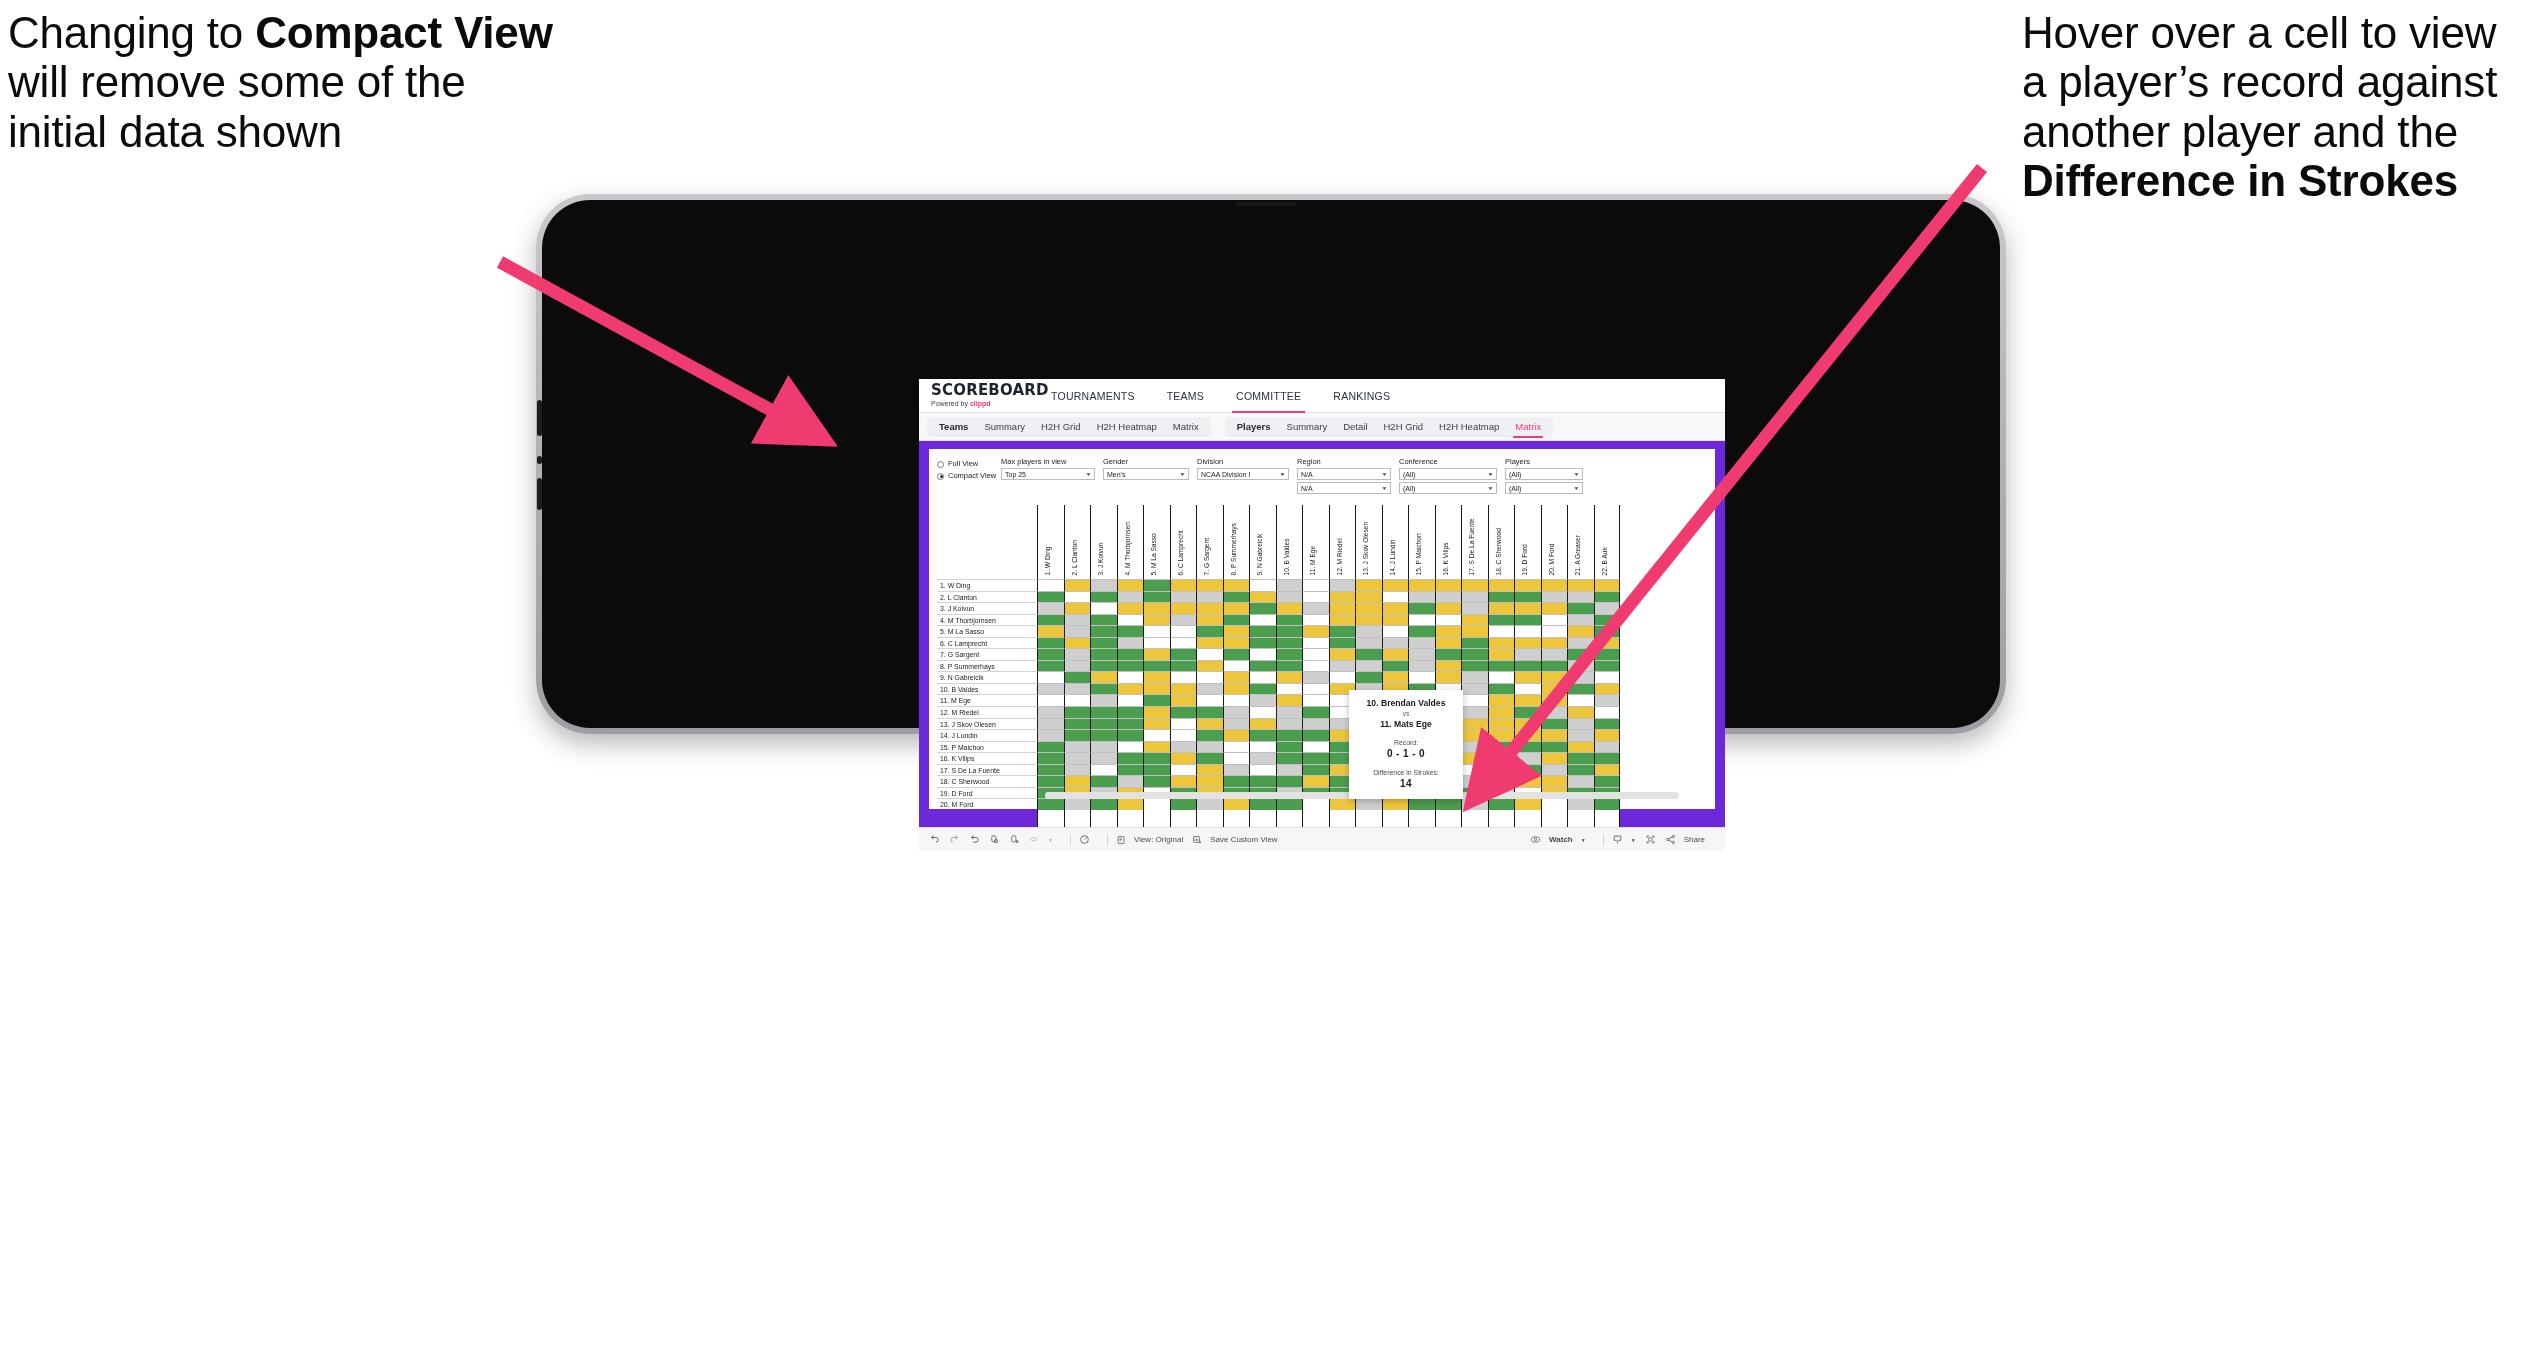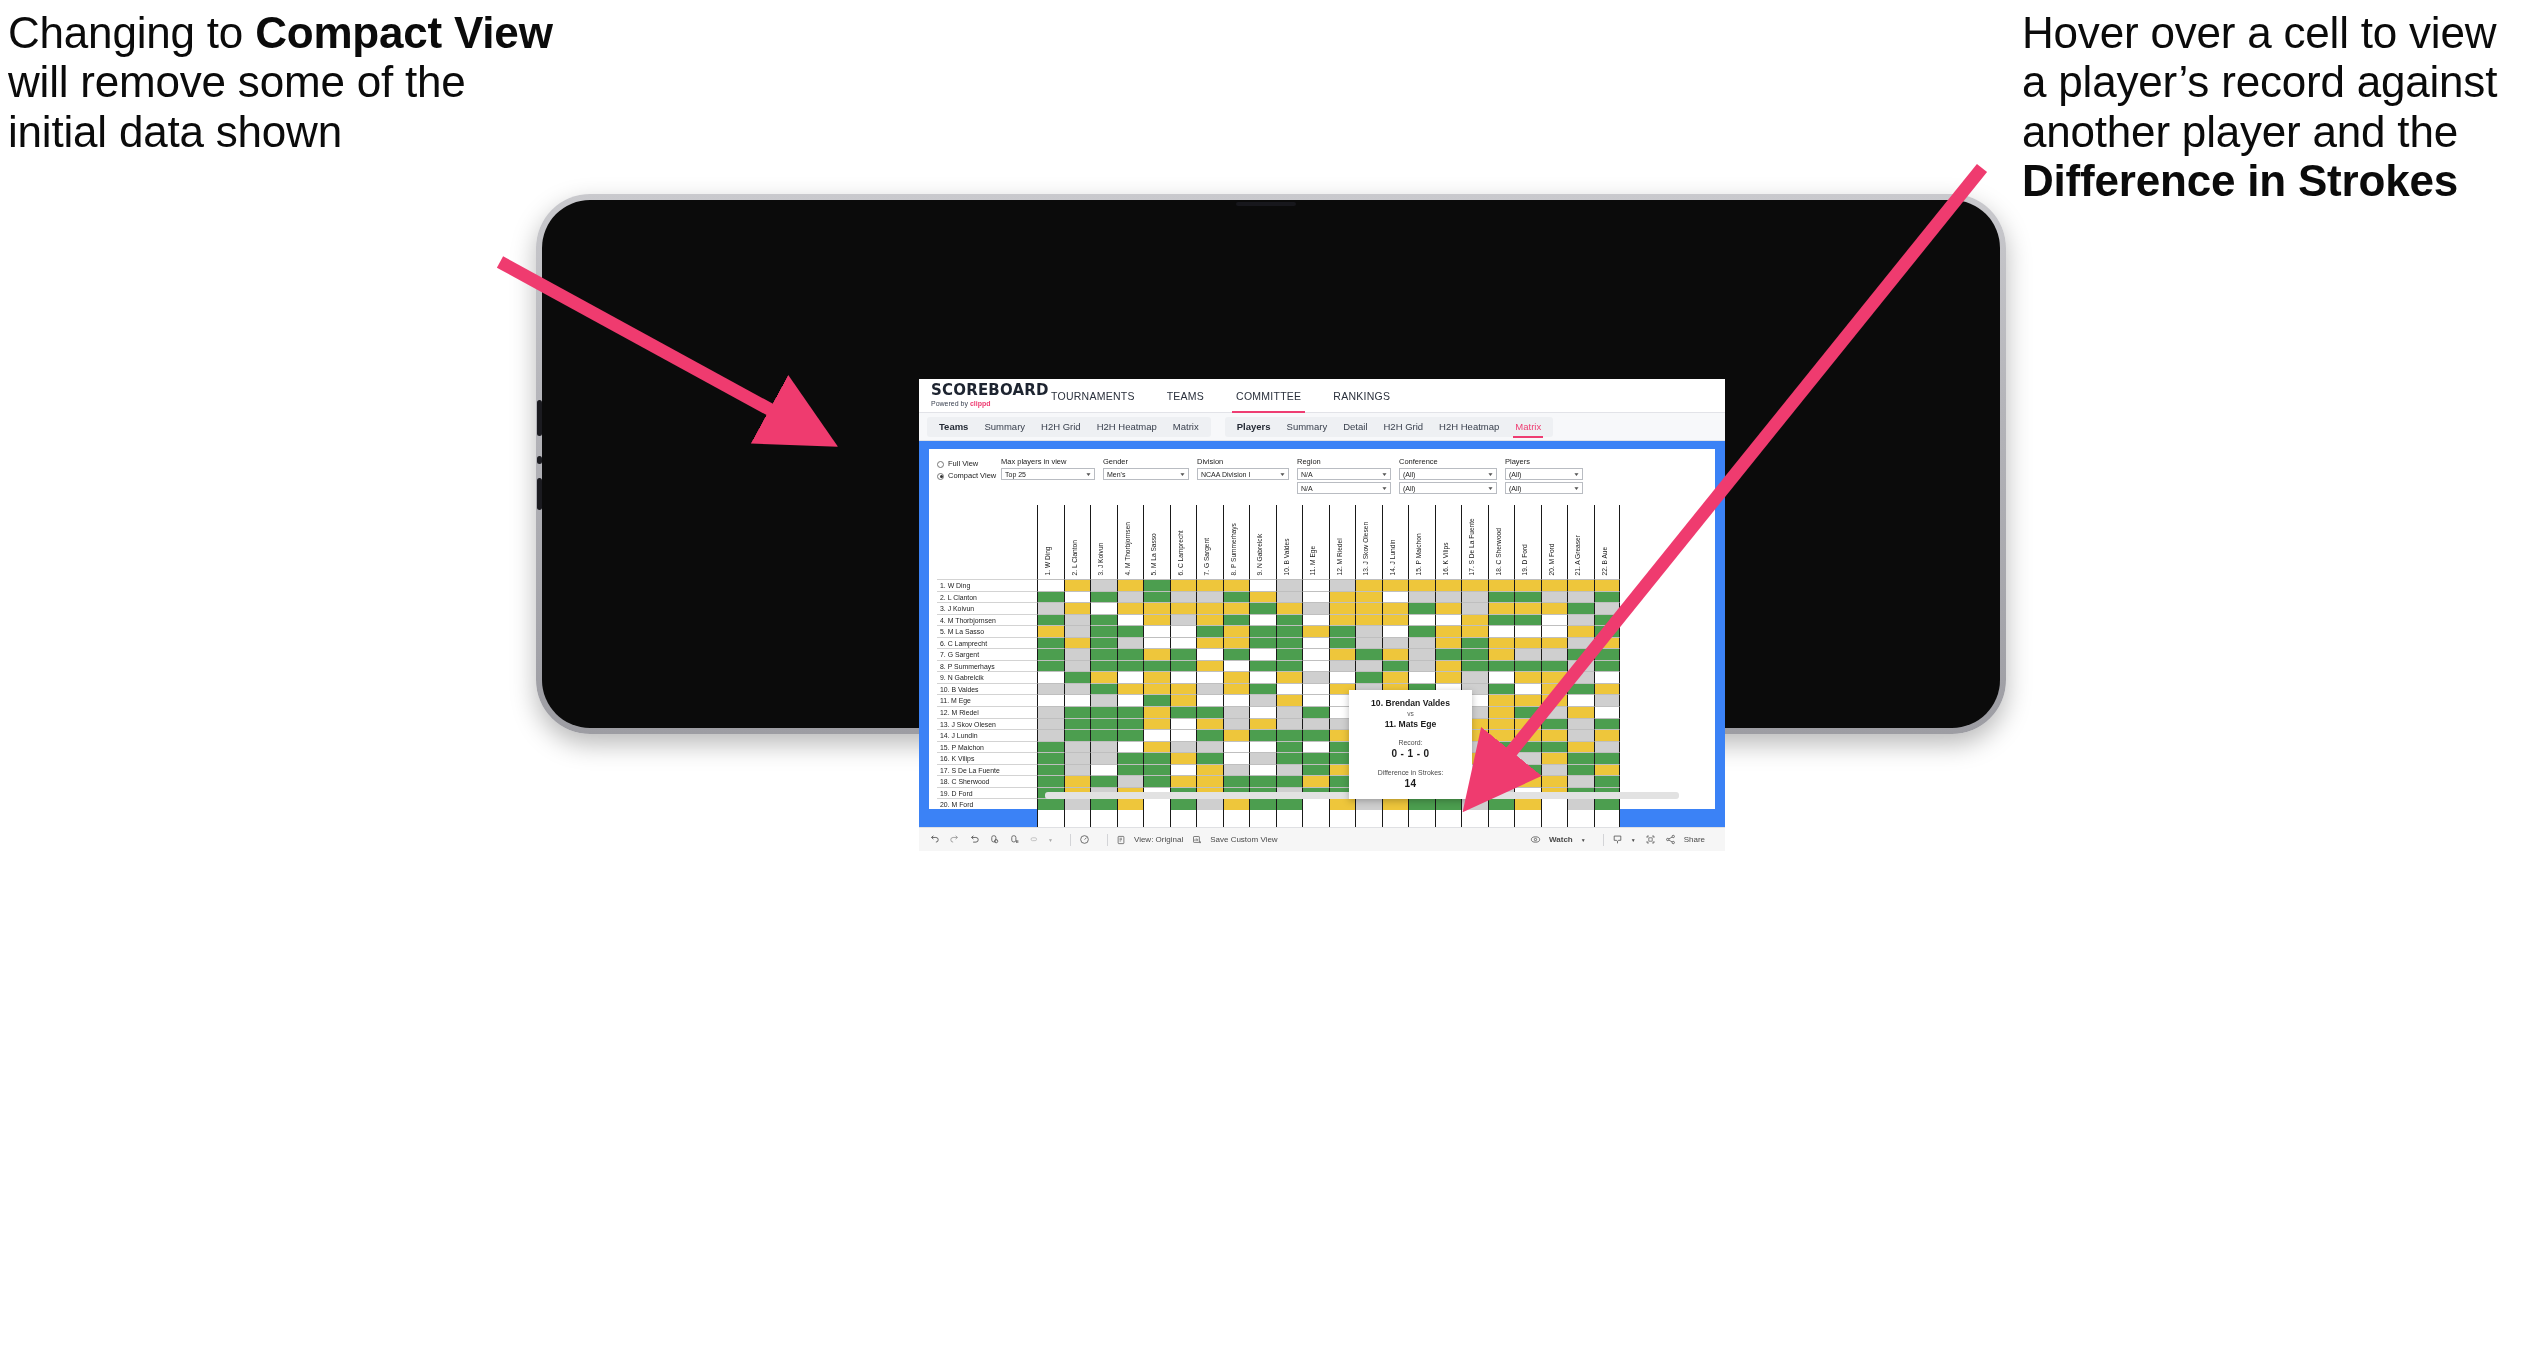--- a/index.html
+++ b/index.html
@@ -41,21 +41,21 @@
 
   
   .subnav{ height:28px; background:#f7f8fa; border-bottom:1px solid #e2e3e8; display:flex; align-items:center; padding-left:8px; }
   .grp{ display:flex; align-items:center; height:20px; background:#eef0f3; border-radius:3px; padding:0 4px; margin-right:14px; }
   .grp .lead{ font-size:9.5px; font-weight:700; color:#242a35; padding:0 8px; }
   .grp .tb{ font-size:9.5px; color:#3a414e; padding:0 8px; height:20px; line-height:20px; position:relative; }
   .grp .tb.active{ color:#ee3d72; }
   .grp .tb.active::after{ content:""; position:absolute; left:6px; right:6px; bottom:-1px; height:2px; background:#ee3d72; }
 
   
-  .viz{ position:relative; height:410px; background:#3b82f6; }
+  .viz{ position:relative; height:410px; background:#6d28d9; }
   .sheet{ position:absolute; left:10px; top:8px; right:10px; bottom:42px; background:#fff; }
 
   
   .filters{ display:flex; align-items:flex-start; padding:8px 6px 0 8px; gap:0; }
   .radios{ width:64px; padding-top:2px; }
   .radio{ display:flex; align-items:center; gap:4px; font-size:7.5px; color:#222; line-height:10px; margin-bottom:2px; }
   .rdot{ width:7px; height:7px; border:1px solid #777; border-radius:50%; background:#fff; position:relative; flex:0 0 auto; }
   .rdot.on::after{ content:""; position:absolute; left:1.5px; top:1.5px; width:3px; height:3px; border-radius:50%; background:#333; }
   .fcol{ margin-right:8px; }
   .fcol .lbl{ font-size:7.5px; color:#222; margin-bottom:2px; line-height:9px; }
@@ -84,21 +84,21 @@
   .c-g{ background:#4c9e4f; } .c-y{ background:#eec63b; } .c-a{ background:#cfcfcf; } .c-w{ background:#ffffff; }
 
   .tailrow{ display:flex; height:34px; }
   .tail{ width:26.5px; flex:0 0 auto; border-left:1.4px solid #1a1a1a; background:#fff; }
   .tail:last-child{ border-right:1.4px solid #1a1a1a; }
 
   .hscroll{ position:absolute; left:108px; right:30px; bottom:-2px; height:7px; background:#e2e2e2; border-radius:3px; }
 
   
   .tooltip{
-    position:absolute; left:420px; top:241px; width:123px; padding:8px 6px 9px;
+    position:absolute; left:420px; top:241px; width:114px; padding:8px 6px 9px;
     background:#fff; box-shadow:0 2px 7px rgba(0,0,0,.26); text-align:center; z-index:40;
   }
   .tt-n{ font-size:8.6px; font-weight:700; color:#1b1b1b; line-height:11px; }
   .tt-vs{ font-size:6.6px; color:#5a5a5a; line-height:10px; }
   .tt-lab{ font-size:6.9px; color:#4a4a4a; margin-top:8px; line-height:9px; }
   .tt-val{ font-size:10px; font-weight:700; color:#1b1b1b; line-height:13px; letter-spacing:.4px; }
 
   
   .toolbar{ position:absolute; left:0; right:0; bottom:0; height:24px; background:#f6f6f6;
             border-top:1px solid #dfe0e3; display:flex; align-items:center; padding:0 10px; }

